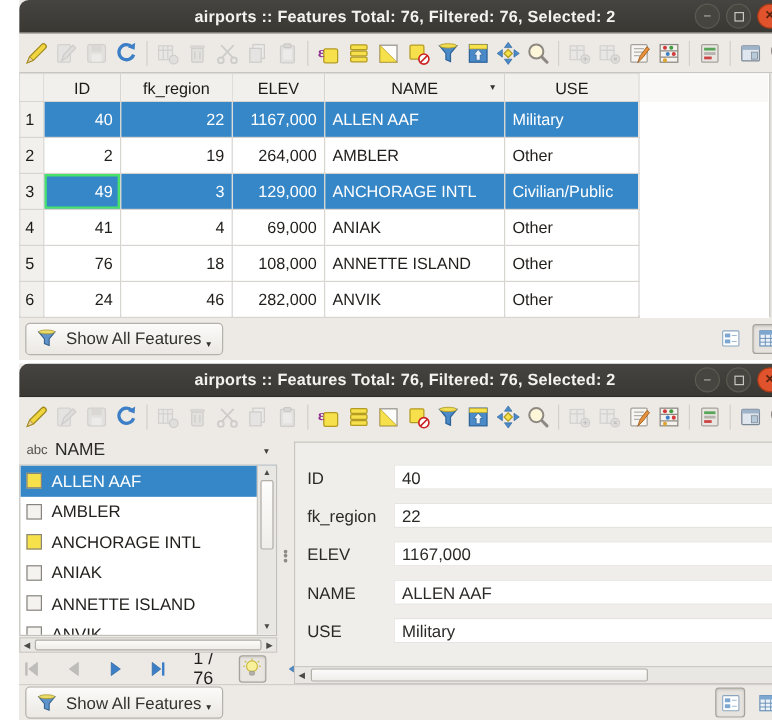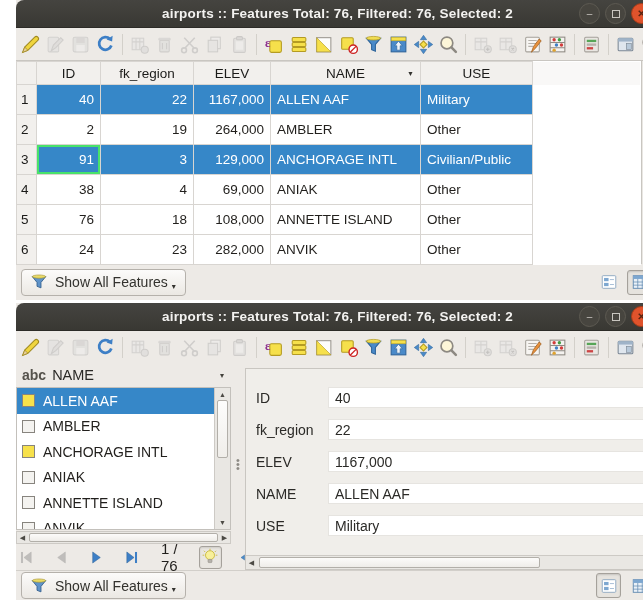--- a/index.html
+++ b/index.html
@@ -65,21 +65,21 @@
   .filter-btn .caret{font-size:8px;color:#33322e;align-self:flex-end;margin:0 0 4px -2px;}
   .view-toggles{margin-left:auto;display:flex;gap:6px;align-items:center;margin-right:2px;}
   .vt-btn{width:25px;height:25px;display:flex;align-items:center;justify-content:center;
     border:1px solid transparent;border-radius:3px;background:transparent;}
   .vt-btn.active{border:1px solid #a5a19b;background:#e6e3de;box-shadow:inset 0 1px 2px rgba(0,0,0,.14);}
 
   
   .form-main{height:207px;display:flex;position:relative;background:#edeae6;}
   .left-pane{width:215px;display:flex;flex-direction:column;}
   .field-selector{height:24px;display:flex;align-items:center;gap:6px;padding:0 7px 0 6px;font-size:14.5px;color:#2a2926;}
-  .abc-label{font-size:14px;font-weight:bold;color:#55524c;}
+  .abc-label{font-size:11px;font-weight:normal;color:#55524c;}
   .fs-caret{margin-left:auto;font-size:8px;color:#44423d;}
   .feature-list{flex:1;background:#fff;border:1px solid #c3c0bb;position:relative;overflow:hidden;}
   .feature-list ul{list-style:none;margin:0;padding:0;}
   .feature-list li{height:25.5px;display:flex;align-items:center;gap:8px;padding-left:5px;font-size:14px;color:#211f1c;}
   .feature-list li.selected{background:#3687c8;color:#fff;}
   .swatch{width:13px;height:13px;border:1px solid #87847e;flex:0 0 13px;}
   .swatch.yellow{background:#f7e14b;}
   .swatch.white{background:#f4f3f0;}
   .list-vscroll{position:absolute;top:0;right:0;bottom:0;width:16px;background:#e9e7e3;border-left:1px solid #cdcac5;}
   .left-pane .hscroll{margin-top:1px;}
@@ -329,49 +329,49 @@
             <th>2</th>
             <td class="num">2</td>
             <td class="num">19</td>
             <td class="num">264,000</td>
             <td class="txt">AMBLER</td>
             <td class="txt">Other</td>
             <td class="filler"></td>
           </tr>
           <tr class="selected">
             <th>3</th>
-            <td class="num focus">91</td>
+            <td class="num focus">49</td>
             <td class="num">3</td>
             <td class="num">129,000</td>
             <td class="txt">ANCHORAGE INTL</td>
             <td class="txt">Civilian/Public</td>
             <td class="filler"></td>
           </tr>
           <tr class="">
             <th>4</th>
-            <td class="num">38</td>
+            <td class="num">41</td>
             <td class="num">4</td>
             <td class="num">69,000</td>
             <td class="txt">ANIAK</td>
             <td class="txt">Other</td>
             <td class="filler"></td>
           </tr>
           <tr class="">
             <th>5</th>
             <td class="num">76</td>
             <td class="num">18</td>
             <td class="num">108,000</td>
             <td class="txt">ANNETTE ISLAND</td>
             <td class="txt">Other</td>
             <td class="filler"></td>
           </tr>
           <tr class="">
             <th>6</th>
             <td class="num">24</td>
-            <td class="num">23</td>
+            <td class="num">46</td>
             <td class="num">282,000</td>
             <td class="txt">ANVIK</td>
             <td class="txt">Other</td>
             <td class="filler"></td>
           </tr>
         </tbody>
       </table>
     <div class="vscrollbar">
       <div class="sb-arrow up">▲</div>
       <div class="sb-thumb" style="top:12px;height:36px;"></div>

